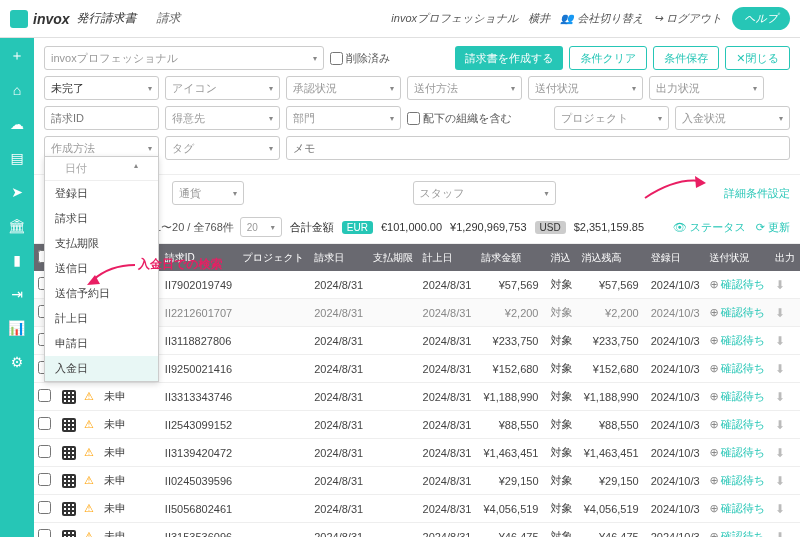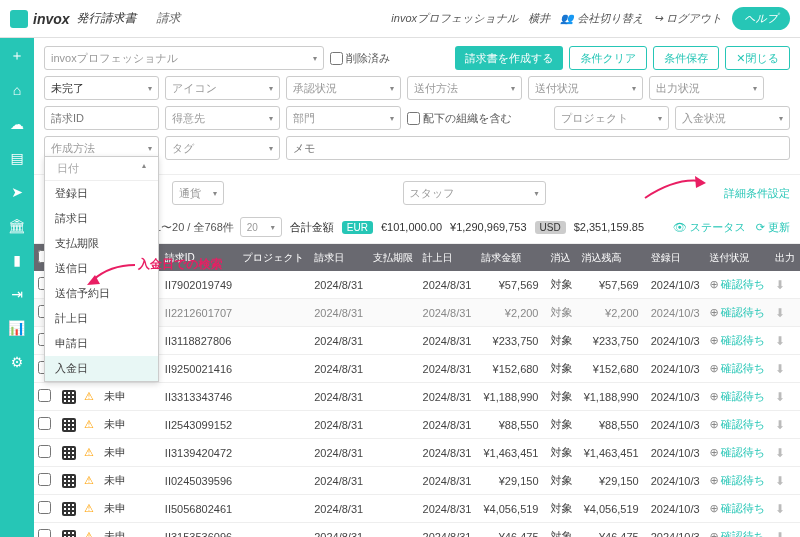--- a/index.html
+++ b/index.html
@@ -21,21 +21,21 @@
 .sel.w1 { width: 280px; }
 .sel.w2 { width: 115px; }
 .sel.w3 { width: 115px; }
 .txt { height: 24px; border: 1px solid #ccc; border-radius: 3px; padding: 0 6px; font-size: 11px; width: 115px; }
 input[type=checkbox] { margin-right: 3px; }
 .cklbl { font-size: 11px; color:#555; display:flex; align-items:center; }
 .btn-outline { height: 24px; border: 1px solid #26c6b6; color: #26c6b6; background: #fff; padding: 0 10px; border-radius: 3px; font-size: 11px; display:flex; align-items:center; }
 .btn-primary { background: #26c6b6; color: #fff; border:none; height:24px; padding:0 10px; border-radius:3px; font-size:11px; }
 .spacer { flex: 1; }
 .dropdown-open { position: absolute; left: 44px; top: 156px; width: 115px; background: #fff; border: 1px solid #ccc; box-shadow: 0 2px 6px rgba(0,0,0,0.15); z-index: 100; }
-.dd-header { padding: 4px 12px; font-size: 11px; color: #aaa; border-bottom: 1px solid #eee; display:flex; justify-content:space-between; }
+.dd-header { padding: 4px 20px; font-size: 11px; color: #aaa; border-bottom: 1px solid #eee; display:flex; justify-content:space-between; }
 .dd-header::after { content:"▴"; font-size:8px; color:#888; }
 .dd-item { padding: 5px 10px; font-size: 11px; color: #444; cursor: pointer; }
 .annotation { position: absolute; font-size: 12px; font-weight: bold; color: #e91e63; z-index:101; }
 .arrow-pink { stroke: #e91e63; stroke-width: 2; fill: none; }
 .toolbar-row { display:flex; align-items:center; gap:8px; padding: 6px 10px; font-size:11px; }
 .page-indicator { display:flex; align-items:center; gap:6px; font-size:11px; color:#555; }
 .page-indicator .pg { padding:2px 4px; }
 .page-indicator .pg.act { color:#26c6b6; font-weight:bold; }
 .pill { padding:1px 5px; border-radius:3px; font-size:10px; }
 .pill-eur { background:#26c6b6; color:#fff; }
@@ -149,21 +149,21 @@
           </div>
         <div class="sel w3">
             <span>タグ</span>
           </div>
         <input class="txt" style="flex: 1 1 0%;" placeholder="メモ">
       </div>
     </div>
 
     <div class="toolbar-row">
       <div style="width:120px"></div>
-      <div class="sel" style="width:52px">
+      <div class="sel" style="width:72px">
           <span>通貨</span>
         </div>
       <div class="spacer"></div>
       <div class="sel" style="width:143px">
           <span>スタッフ</span>
         </div>
       <div class="spacer"></div>
       <span class="link-teal">詳細条件設定</span>
     </div>
 

